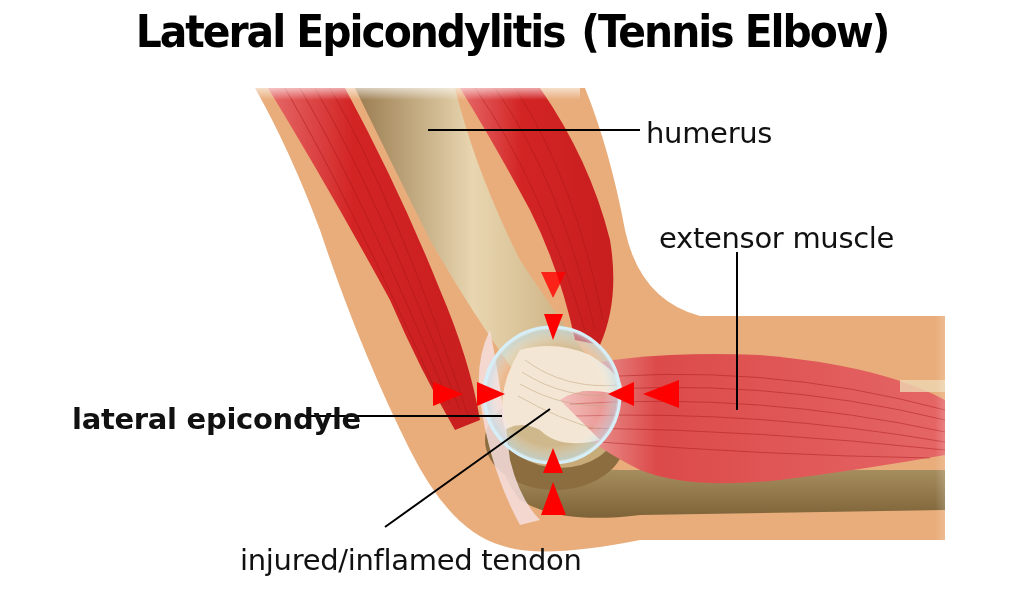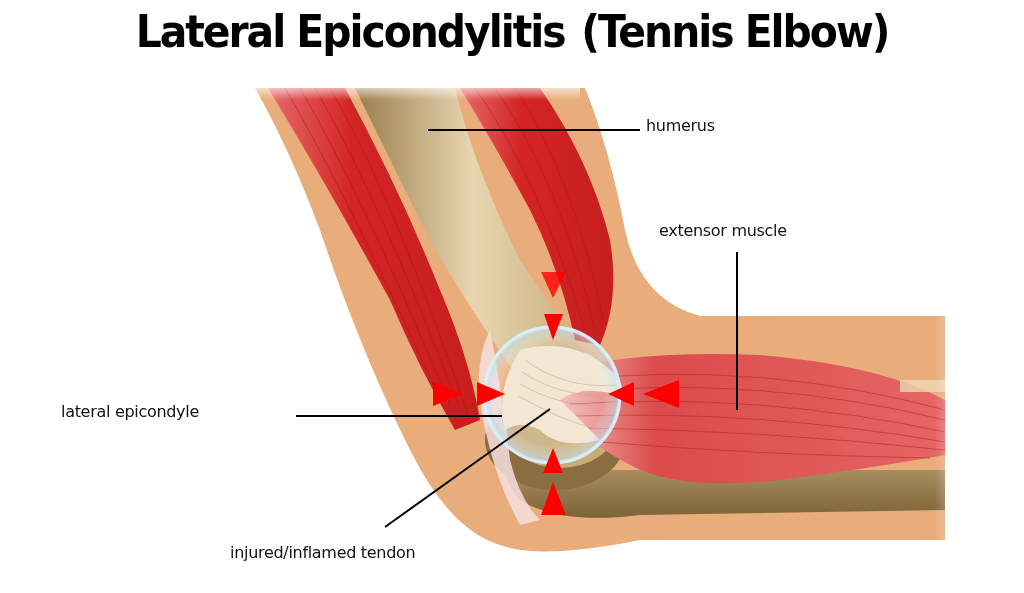--- a/index.html
+++ b/index.html
@@ -7,21 +7,21 @@
   .title {
     position: absolute; left: 0; top: 6px; width: 1024px; text-align: center;
     font-family: "DejaVu Sans", "Liberation Sans", sans-serif;
     font-weight: bold; font-size: 44px; letter-spacing: -2.2px; color: #000;
     transform: scaleX(0.93); transform-origin: 512px 0;
   }
   .title .gap { display: inline-block; width: 18px; }
   svg.art { position: absolute; left: 0; top: 0; }
   .label {
     position: absolute; font-family: "DejaVu Sans", "Liberation Sans", sans-serif;
-    font-size: 16px; color: #111; letter-spacing: -0.3px; white-space: nowrap;
+    font-size: 29px; color: #111; letter-spacing: -0.3px; white-space: nowrap;
   }
 </style>
 </head>
 <body>
 
 <div class="title">
   <span>Lateral Epicondylitis</span><span class="gap"></span><span>(Tennis Elbow)</span>
 </div>
 
 <svg class="art" width="1024" height="593" viewBox="0 0 1024 593">
@@ -122,14 +122,14 @@
   <g stroke="#000" stroke-width="2" fill="none">
     <line x1="428" y1="130" x2="640" y2="130"></line>
     <line x1="737" y1="252" x2="737" y2="410"></line>
     <line x1="296" y1="416" x2="502" y2="416"></line>
     <line x1="385" y1="527" x2="550" y2="409"></line>
   </g>
 </svg>
 
 <div class="label" style="left:646px; top:116px;">humerus</div>
 <div class="label" style="left:659px; top:221px;">extensor muscle</div>
-<div class="label" style="left:61px; top:402px;">lateral epicondyle</div>
-<div class="label" style="left:230px; top:543px;text-align:center;">injured/inflamed tendon</div>
+<div class="label" style="left:72px; top:402px;font-weight:bold;">lateral epicondyle</div>
+<div class="label" style="left:240px; top:543px;text-align:center;">injured/inflamed tendon</div>
 
 </body></html>

